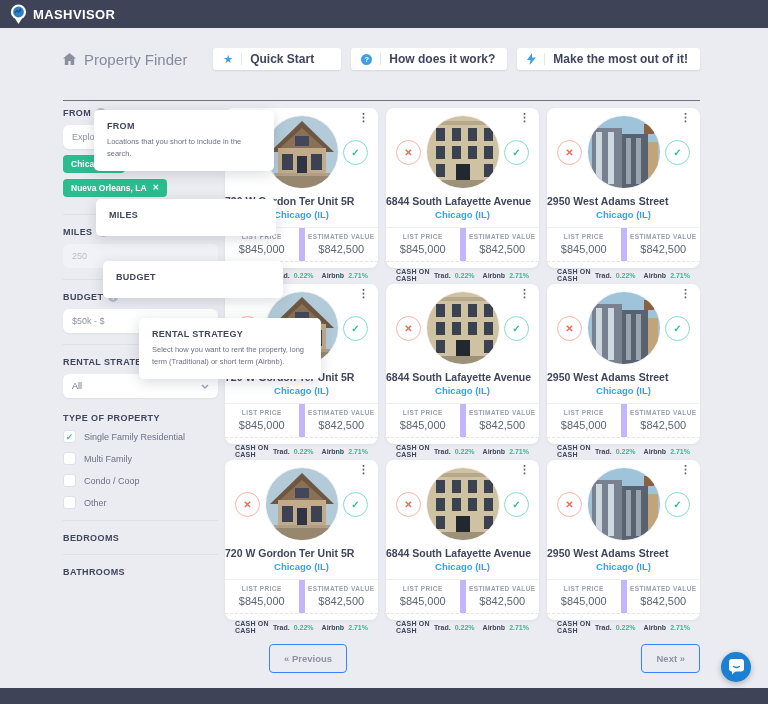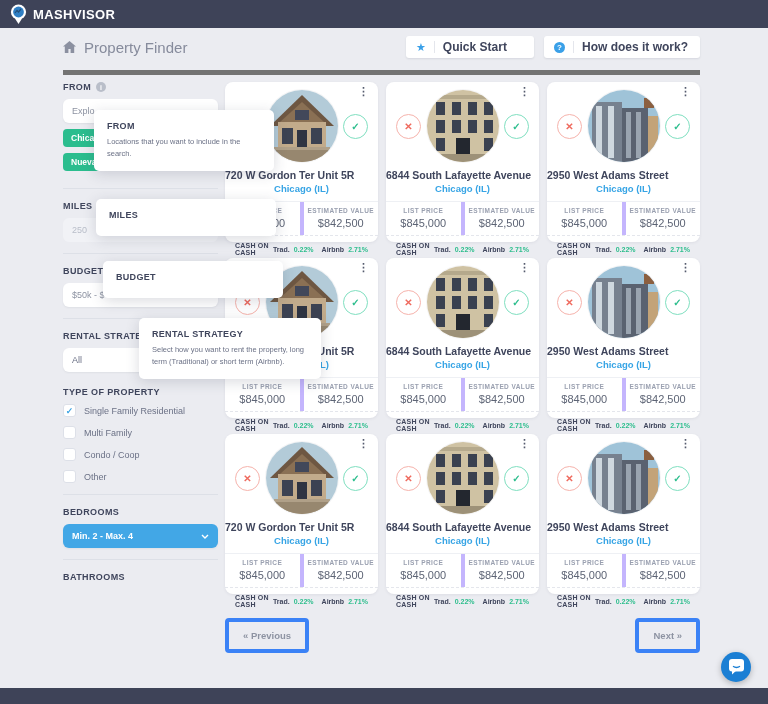--- a/index.html
+++ b/index.html
@@ -13,21 +13,21 @@
   }
   
   .navbar {
     height:28px; background:#3e4358; display:flex; align-items:center;
     padding:0 10px; gap:6px;
   }
   .brand-text { color:#fff; font-size:13px; font-weight:800; letter-spacing:.4px;text-align:right; }
   
   .page-header {
     display:flex; justify-content:space-between; align-items:center;
-    margin:8px 68px 0 63px; padding-bottom:12px; border-bottom:5px solid #737373;
+    margin:20px 68px 0 63px; padding-bottom:30px; border-bottom:1px solid #737373;
   }
   .title-wrap { display:flex; align-items:center; gap:8px; }
   .page-title { font-size:15px; color:#868b9c; }
   .hdr-actions { display:flex; gap:10px; }
   .hdr-btn {
     display:flex; align-items:center; gap:8px; background:#fff; border:none;
     border-radius:3px; height:22px; padding:0 12px 0 10px; cursor:pointer;
     box-shadow:0 1px 2px rgba(60,64,90,.12); min-width:128px;
   }
   .hdr-btn .sep { width:1px; height:12px; background:#e4e6ec; }
@@ -101,37 +101,38 @@
   .cbtn {
     width:25px; height:25px; border-radius:50%; background:#fff; display:flex;
     align-items:center; justify-content:center; cursor:pointer; font-size:10px; font-weight:bold;
   }
   .cbtn.reject { border:1px solid #f6b3ac; color:#ef6a5e; }
   .cbtn.accept { border:1px solid #7fdfc0; color:#2dbe8d; }
   .addr { margin-top:7px; font-size:10.5px; font-weight:bold; color:#3f455c; white-space:nowrap; overflow:hidden; }
   .city { display:block; margin-top:2px; text-align:center; font-size:9.5px; font-weight:bold; color:#36a4e5; text-decoration:none; cursor:pointer; }
   .stats { display:flex; margin-top:7px; border-top:1px solid #eef0f4; }
   .stat { flex:1; text-align:center; padding:5px 0 6px; }
-  .stat + .stat { border-left:4px solid #c4b5fd; }
+  .stat + .stat { border-left:6px solid #c4b5fd; }
   .stat-label { font-size:6.5px; font-weight:bold; color:#9aa0b0; letter-spacing:.4px; }
   .stat-value { font-size:11px; color:#5d6475; margin-top:3px; }
   .cash-row {
     border-top:1px dashed #e4e6ec; padding:6px 10px 0; display:flex;
     align-items:center; justify-content:space-between; font-size:7px; font-weight:bold;
   }
   .coc { color:#3f455c; letter-spacing:.2px; }
   .cash-right { display:flex; gap:4px; align-items:center; }
   .dk { color:#3f455c; }
   .pct { color:#2dbe8d; }
   
   .pagination { display:flex; justify-content:space-between; margin-top:24px; }
   .pg-btn {
-    border:4px solid #3b82f6; border-radius:4px; background:transparent; color:#8d93a2;
+    border:1px solid #3b82f6; border-radius:4px; background:transparent; color:#8d93a2;
     font-size:9.5px; font-weight:bold; padding:8px 14px; cursor:pointer;
     font-family:"Liberation Sans", sans-serif;
+    margin-left:44px;
   }
   
   .tooltip {
     position:absolute; background:#fff; border-radius:5px; z-index:60; width:180px;
     box-shadow:0 3px 14px rgba(50,55,80,.18); padding:11px 13px;
   }
   .tooltip h4 { font-size:9px; font-weight:bold; color:#3f455c; margin-bottom:5px; letter-spacing:.3px; }
   .tooltip p { font-size:7.5px; color:#6b7186; line-height:1.6; }
   #tt-from   { left:94px;  top:110px; }
   #tt-miles  { left:96px;  top:199px; }
@@ -173,20 +174,29 @@
     <button class="hdr-btn">
       <span class="star-ic">★</span>
       <span class="sep"></span>
       <span class="lbl">Quick Start</span>
     </button>
     <button class="hdr-btn">
       <span class="q-ic">?</span>
       <span class="sep"></span>
       <span class="lbl">How does it work?</span>
     </button>
+    <button class="hdr-btn">
+      <span style="display:flex;">
+        <svg width="9" height="12" viewBox="0 0 9 12">
+            <polygon points="5,0 0,7 3.5,7 2.5,12 9,4.5 5,4.5" fill="#3aa0e8"></polygon>
+          </svg>
+      </span>
+      <span class="sep"></span>
+      <span class="lbl">Make the most out of it!</span>
+    </button>
   </div>
 </div>
 
 <div class="main">
 
   <div class="sidebar">
 
     <div class="filter-label">
       <span>FROM</span>
       <i class="info-ic">i</i>
@@ -251,28 +261,20 @@
     </div>
     <div class="chk-row">
       <span class="chk-box"></span>
       <span class="chk-lbl">Other</span>
     </div>
 
     <div class="sb-divider"></div>
 
     <div class="filter-label">
       <span>BEDROOMS</span>
-    </div>
-    <div class="sb-select blue">
-      <span>Min. 2 - Max. 4</span>
-      <span class="chev">
-        <svg width="8" height="5" viewBox="0 0 8 5">
-            <polyline points="1,1 4,4 7,1" stroke="currentColor" stroke-width="1.4" fill="none"></polyline>
-          </svg>
-      </span>
     </div>
 
     <div class="sb-divider"></div>
 
     <div class="filter-label">
       <span>BATHROOMS</span>
     </div>
   </div>
 
   <div class="content-col">
@@ -711,21 +713,21 @@
 </div>
     <div class="pagination">
       <button class="pg-btn">« Previous</button>
       <button class="pg-btn">Next »</button>
     </div>
   </div>
 </div>
 
 <div class="tooltip" id="tt-from">
   <h4>FROM</h4>
-  <p>Locations that you want to include in the search.</p>
+  <p>Locations that you short to include in the search.</p>
 </div>
 <div class="tooltip" id="tt-miles">
   <h4>MILES</h4>
 </div>
 <div class="tooltip" id="tt-budget">
   <h4>BUDGET</h4>
 </div>
 <div class="tooltip" id="tt-rental">
   <h4>RENTAL STRATEGY</h4>
   <p>Select how you want to rent the property, long term (Traditional) or short term (Airbnb).</p>

